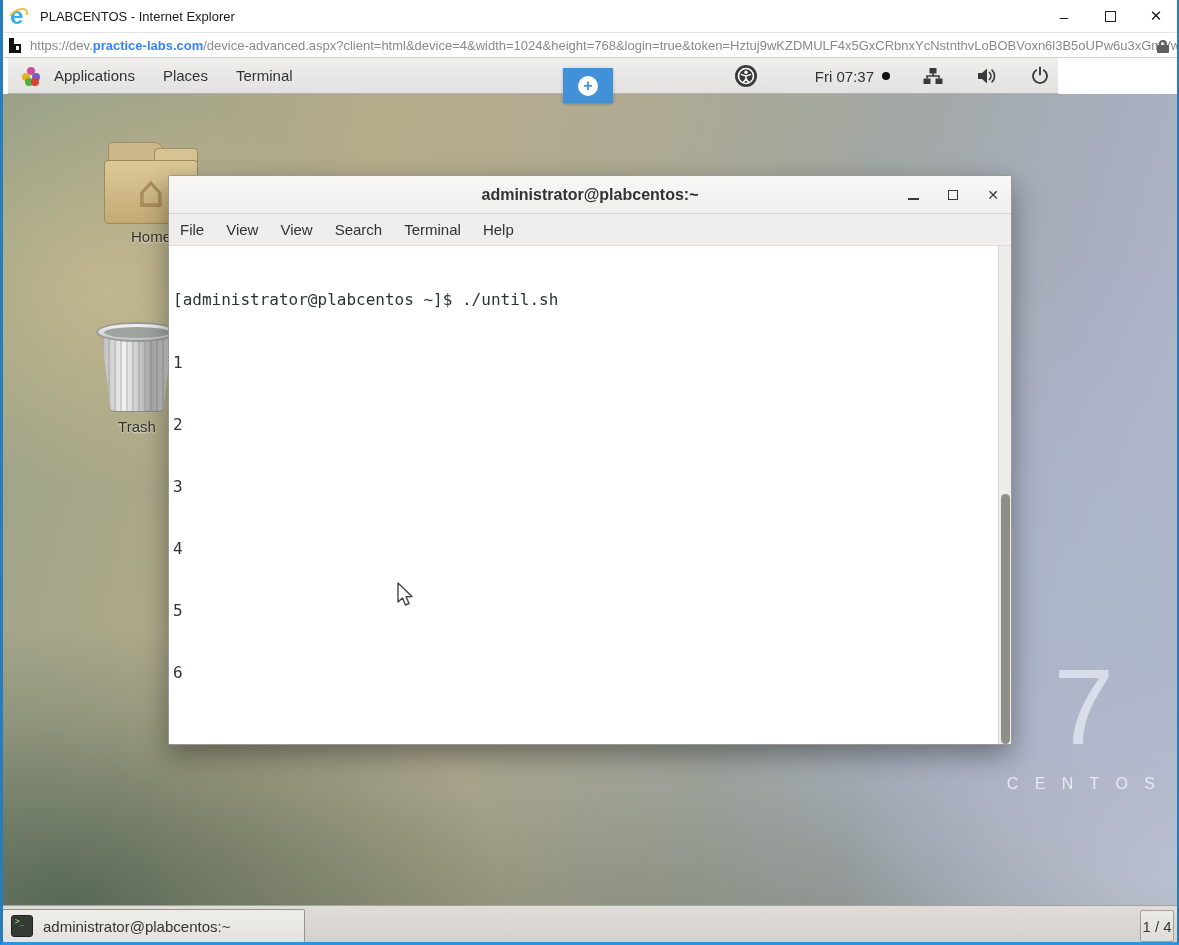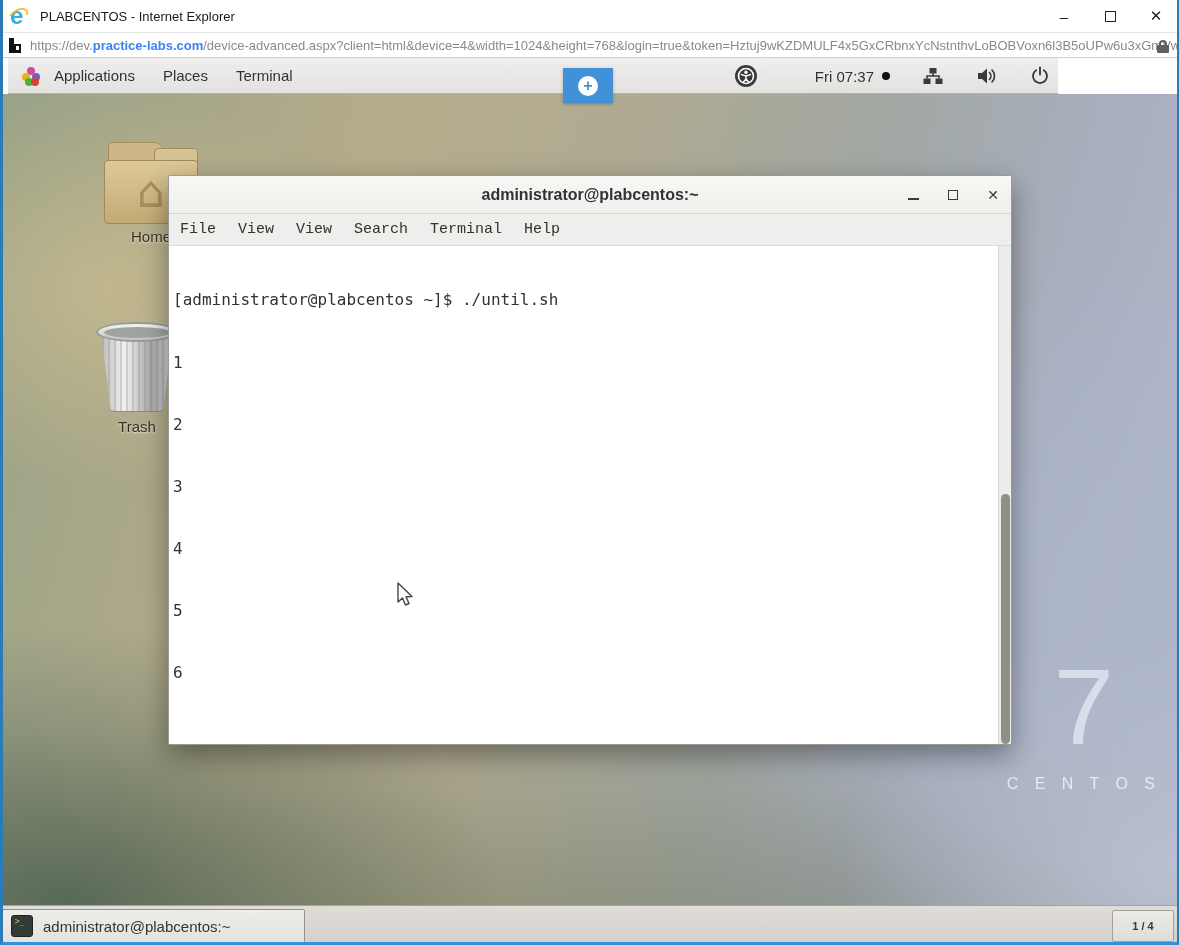--- a/index.html
+++ b/index.html
@@ -120,21 +120,21 @@
     display:flex; align-items:center; justify-content:center; }
   .term-title { font-size:16px; font-weight:bold; color:#2e3436; }
   .term-controls { position:absolute; right:10px; top:0; height:38px; display:flex;
     align-items:center; gap:24px; }
   .tc { width:16px; height:16px; display:flex; align-items:center; justify-content:center;
     color:#3a3a3a; font-size:14px; }
   .tc .minbar { width:11px; height:2px; background:#3a3a3a; margin-top:8px; }
   .tc .maxbox { width:10px; height:10px; border:1.5px solid #3a3a3a; }
   .term-menubar { height:32px; background:#efeeec; border-bottom:1px solid #dedcd8;
     display:flex; align-items:center; font-size:15px; color:#33322e; }
-  .term-menu-item { padding:0 11px; height:32px; display:flex; align-items:center;font-family:Liberation Mono, monospace; }
+  .term-menu-item { padding:0 11px; height:32px; display:flex; align-items:center; }
   .term-content { position:relative; height:498px; background:#fff; overflow:hidden;
     font-family:"DejaVu Sans Mono","Liberation Mono",monospace; font-size:16px;
     line-height:20.7px; color:#2e3436; white-space:pre; padding:3px 16px 0 4px; }
   .term-line { height:20.7px; }
   .cursor-block { display:inline-block; width:10px; height:18px; background:#2e3436;
     vertical-align:text-bottom; }
   .term-scrollbar { position:absolute; right:0; top:0; width:13px; height:498px;
     background:#ececea; border-left:1px solid #d9d7d3; }
   .term-thumb { position:absolute; left:2px; top:248px; width:9px; height:250px;
     background:#8f8f8a; border-radius:5px; }
@@ -146,23 +146,23 @@
   .taskbar { position:absolute; left:0; top:905px; width:1179px; height:40px;
     background:linear-gradient(#e0ddd9,#d3d0cc); border-top:1px solid #a5a39f; z-index:8; }
   .task-btn { position:absolute; left:2px; top:3px; width:303px; height:34px;
     background:linear-gradient(#eeedea,#e4e2de); border:1px solid #94928c; border-radius:2px;
     display:flex; align-items:center; }
   .task-icon { width:22px; height:22px; margin-left:8px; background:#343a34;
     border:1px solid #20241f; border-radius:3px; position:relative; }
   .task-icon span { position:absolute; left:3px; top:1px; font-size:8px;
     font-family:"DejaVu Sans Mono",monospace; color:#a6d86a; }
   .task-label { margin-left:10px; font-size:15px; color:#36342f; }
-  .pager { position:absolute; right:5px; top:4px; width:62px; height:32px;
+  .pager { position:absolute; right:5px; top:4px; width:34px; height:32px;
     background:linear-gradient(#eceae7,#dfddd9); border:1px solid #a3a19b; border-radius:2px;
-    display:flex; align-items:center; justify-content:center; font-size:11px; color:#3a3833;font-weight:bold; }
+    display:flex; align-items:center; justify-content:center; font-size:15px; color:#3a3833; }
 
   
   .frame-overlay { position:absolute; inset:0; z-index:60; pointer-events:none;
     border-left:3px solid #2a7cb8; border-right:2px solid #2a7cb8; border-bottom:3px solid #2f94dd; }
 </style>
 </head>
 <body>
 
 <div class="screen">
 

